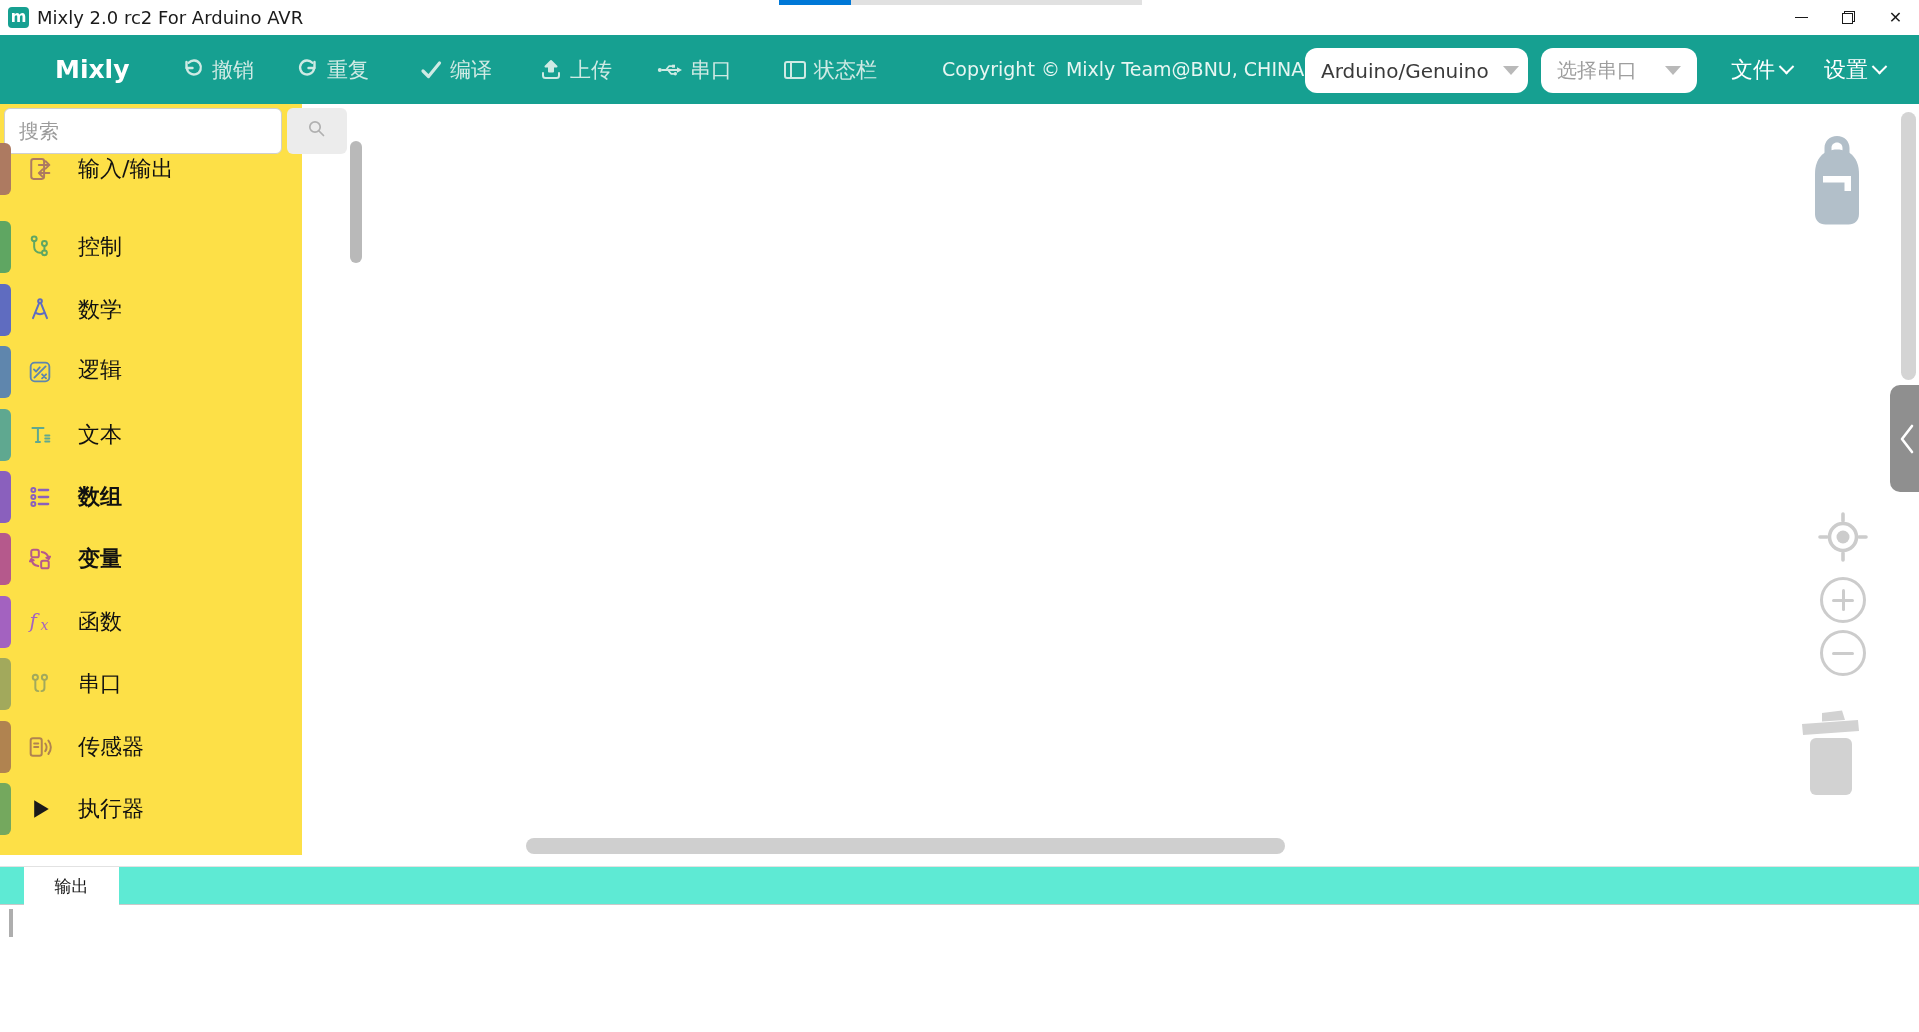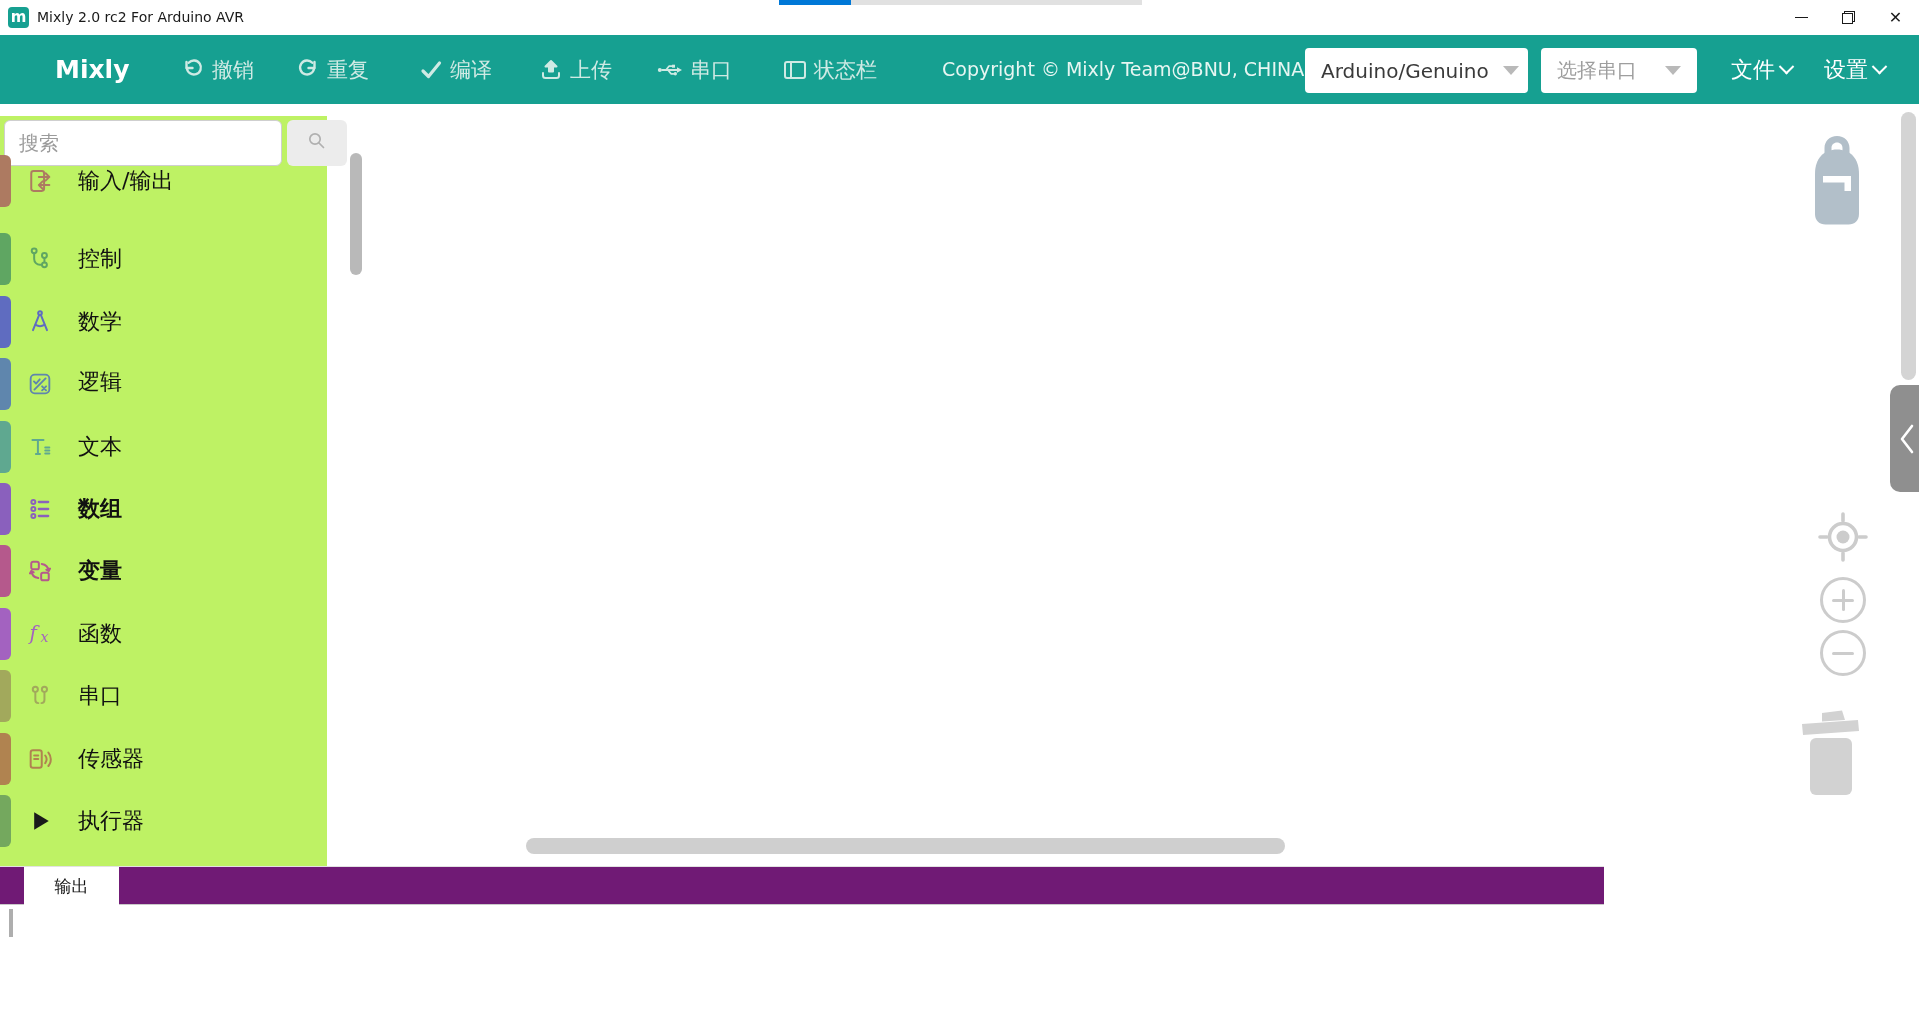--- a/index.html
+++ b/index.html
@@ -3,50 +3,50 @@
 <meta charset="utf-8">
 <style>
   html,body{margin:0;padding:0;background:#fff;}
   .app{position:relative;width:1919px;height:1032px;overflow:hidden;
        font-family:"DejaVu Sans","Liberation Sans",sans-serif;background:#fff;}
 
   
   .titlebar{position:absolute;left:0;top:0;width:1919px;height:35px;background:#fff;}
   .app-logo{position:absolute;left:8px;top:7px;width:21px;height:21px;border-radius:4px;
             background:#16a091;color:#fff;font-weight:bold;font-size:15px;line-height:20px;text-align:center;}
-  .app-title{position:absolute;left:37px;top:0;height:35px;line-height:35px;font-size:14px;color:#1a1a1a;}
+  .app-title{position:absolute;left:37px;top:0;height:35px;line-height:35px;font-size:18px;color:#1a1a1a;}
   .top-scroll{position:absolute;left:779px;top:0;width:363px;height:5px;background:#e1e1e1;}
   .top-scroll .thumb{position:absolute;left:0;top:0;width:72px;height:5px;background:#0078d7;}
   .win-controls{position:absolute;right:0;top:0;height:35px;display:flex;}
   .win-btn{width:47px;height:35px;display:flex;align-items:center;justify-content:center;color:#1a1a1a;}
   .min-glyph{display:block;width:13px;height:0;border-top:1.5px solid #1a1a1a;}
   .restore-glyph{position:relative;width:13px;height:13px;}
   .restore-glyph .b{position:absolute;left:0;bottom:0;width:9px;height:9px;border:1.2px solid #1a1a1a;background:#fff;}
   .restore-glyph .f{position:absolute;right:0;top:0;width:9px;height:9px;border:1.2px solid #1a1a1a;}
   .close-glyph{font-size:16px;line-height:16px;color:#1a1a1a;}
 
   
   .toolbar{position:absolute;left:0;top:35px;width:1919px;height:69px;background:#16a091;}
   .brand{position:absolute;left:55px;top:0;height:69px;line-height:69px;color:#fff;font-size:25px;font-weight:bold;}
   .tb-btn{position:absolute;top:0;height:69px;display:flex;align-items:center;gap:7px;
           color:#cfeae4;font-size:21px;cursor:default;}
   .tb-btn svg{display:block;}
   .tb-copy{position:absolute;left:942px;top:0;height:69px;line-height:69px;color:#e7f6f2;font-size:19px;}
-  .tb-select{position:absolute;top:13px;height:45px;background:#fff;border-radius:4px;
+  .tb-select{position:absolute;top:13px;height:45px;background:#fff;border-radius:12px;
              display:flex;align-items:center;box-sizing:border-box;padding:0 16px;}
   .tb-select .val{font-size:20px;color:#3a3a3a;flex:1;}
   .tb-select.placeholder .val{color:#9e9e9e;}
   .dd-arrow{width:0;height:0;border-left:8px solid transparent;border-right:8px solid transparent;
             border-top:9px solid #b9b9b9;margin-left:14px;}
   .tb-menu{position:absolute;top:0;height:69px;display:flex;align-items:center;color:#fff;font-size:22px;gap:6px;}
   .menu-chevron{width:9px;height:9px;border-right:2px solid #fff;border-bottom:2px solid #fff;
                 transform:rotate(45deg) translate(-2px,-2px);}
 
   
-  .sidebar{position:absolute;left:0;top:104px;width:327px;height:751px;background:#bef264;margin-top:12px;}
+  .sidebar{position:absolute;left:0;top:104px;width:302px;height:751px;background:#fde047;}
   .search-input{position:absolute;left:4px;top:4px;width:278px;height:46px;box-sizing:border-box;
                 border:1px solid #cfcfcf;border-radius:6px;background:#fff;font-size:20px;color:#333;
                 padding:0 14px;outline:none;font-family:inherit;}
   .search-input::placeholder{color:#9b9b9b;}
   .search-btn{position:absolute;left:287px;top:4px;width:60px;height:46px;background:#ececec;
               border-radius:6px;display:flex;align-items:center;justify-content:center;}
   .side-scroll{position:absolute;left:350px;top:37px;width:12px;height:122px;background:#b9b9b9;border-radius:6px;}
   .cat{position:absolute;left:0;width:364px;height:62px;}
   .cat .bar{position:absolute;left:0;top:5px;width:11px;height:52px;border-radius:0 6px 6px 0;}
   .cat .cat-icon{position:absolute;left:26px;top:17px;width:28px;height:28px;}
@@ -62,21 +62,21 @@
   .xhair{position:absolute;left:1817px;top:511px;}
   .zoom-circle{position:absolute;left:1820px;width:46px;height:46px;border:3px solid #cccccc;
                border-radius:50%;box-sizing:border-box;}
   .zoom-circle .h{position:absolute;left:9px;top:18.5px;width:22px;height:3px;background:#cccccc;border-radius:2px;}
   .zoom-circle .v{position:absolute;left:18.5px;top:9px;width:3px;height:22px;background:#cccccc;border-radius:2px;}
   .zoom-in{top:577px;} .zoom-out{top:630px;}
   .trash{position:absolute;left:1796px;top:708px;}
   .h-scroll{position:absolute;left:526px;top:838px;width:759px;height:16px;background:#cfcfcf;border-radius:8px;}
 
   
-  .tabstrip{position:absolute;left:0;top:866px;width:1604px;height:39px;background:#701a75;
+  .tabstrip{position:absolute;left:0;top:866px;width:1919px;height:39px;background:#5eead4;
             border-top:1px solid #e2e2e2;border-bottom:1px solid #c9c9c9;box-sizing:border-box;}
   .tab-active{position:absolute;left:24px;top:0;width:95px;height:38px;background:#fff;
               text-align:center;line-height:38px;font-size:17px;color:#111;}
   .output-area{position:absolute;left:0;top:905px;width:1919px;height:127px;background:#fff;}
   .caret-bar{position:absolute;left:9px;top:4px;width:4px;height:28px;background:#aeaeae;}
 </style>
 </head>
 <body>
 
 <div class="app">

